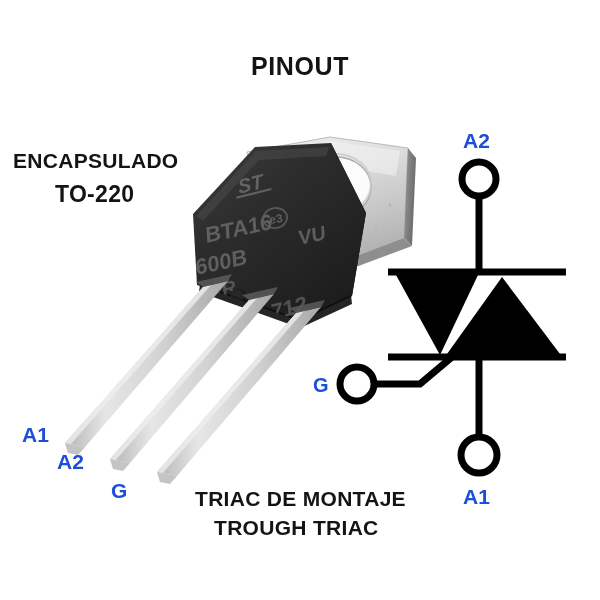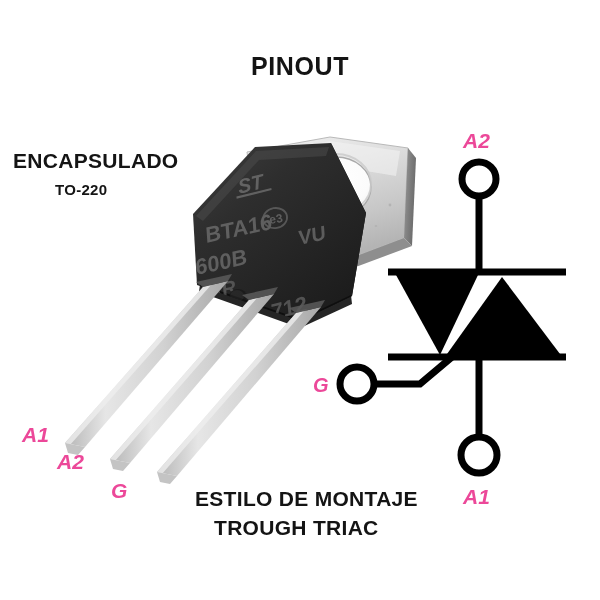--- a/index.html
+++ b/index.html
@@ -38,43 +38,42 @@
   }
   #pkg-line1 {
     left: 13px;
     top: 149px;
     font-size: 21px;
     letter-spacing: 0.3px;
   }
   #pkg-line2 {
     left: 55px;
     top: 181px;
-    font-size: 15px;
+    font-size: 23px;
     letter-spacing: 0.3px;
   }
   #mount-line1 {
     left: 195px;
     top: 487px;
     font-size: 21px;
     letter-spacing: 0.3px;
   }
   #mount-line2 {
     left: 214px;
     top: 516px;
     font-size: 21px;
     letter-spacing: 0.3px;
   }
   .pin-label {
     position: absolute;
     font-family: "Liberation Sans", sans-serif;
     font-weight: bold;
     font-size: 21px;
-    color: #ec4899;
+    color: #1d4ed8;
     white-space: nowrap;
-    font-style: italic;
   }
   #pin-a1-pkg { left: 22px; top: 423px; }
   #pin-a2-pkg { left: 57px; top: 450px; }
   #pin-g-pkg  { left: 111px; top: 479px; }
   #pin-a2-sch { left: 463px; top: 129px; }
   #pin-a1-sch { left: 463px; top: 485px; }
   #pin-g-sch  { left: 313px; top: 374px; font-size: 20px; }
 
   #photo, #schematic {
     position: absolute;
@@ -85,21 +84,21 @@
 </head>
 <body>
 
 <div id="page">
 
   <div class="txt" id="title-line1">PINOUT</div>
 
   <div class="txt" id="pkg-line1">ENCAPSULADO</div>
   <div class="txt" id="pkg-line2">TO-220</div>
 
-  <div class="txt" id="mount-line1">ESTILO DE MONTAJE</div>
+  <div class="txt" id="mount-line1">TRIAC DE MONTAJE</div>
   <div class="txt" id="mount-line2">TROUGH TRIAC</div>
 
   <svg id="photo" width="600" height="600" viewBox="0 0 600 600">
     <defs>
       <linearGradient id="tabGrad" x1="0" y1="0" x2="0.35" y2="1">
         <stop offset="0%" stop-color="#f2f2f2"></stop>
         <stop offset="40%" stop-color="#dcdcdc"></stop>
         <stop offset="75%" stop-color="#c7c7c7"></stop>
         <stop offset="100%" stop-color="#b4b4b4"></stop>
       </linearGradient>

